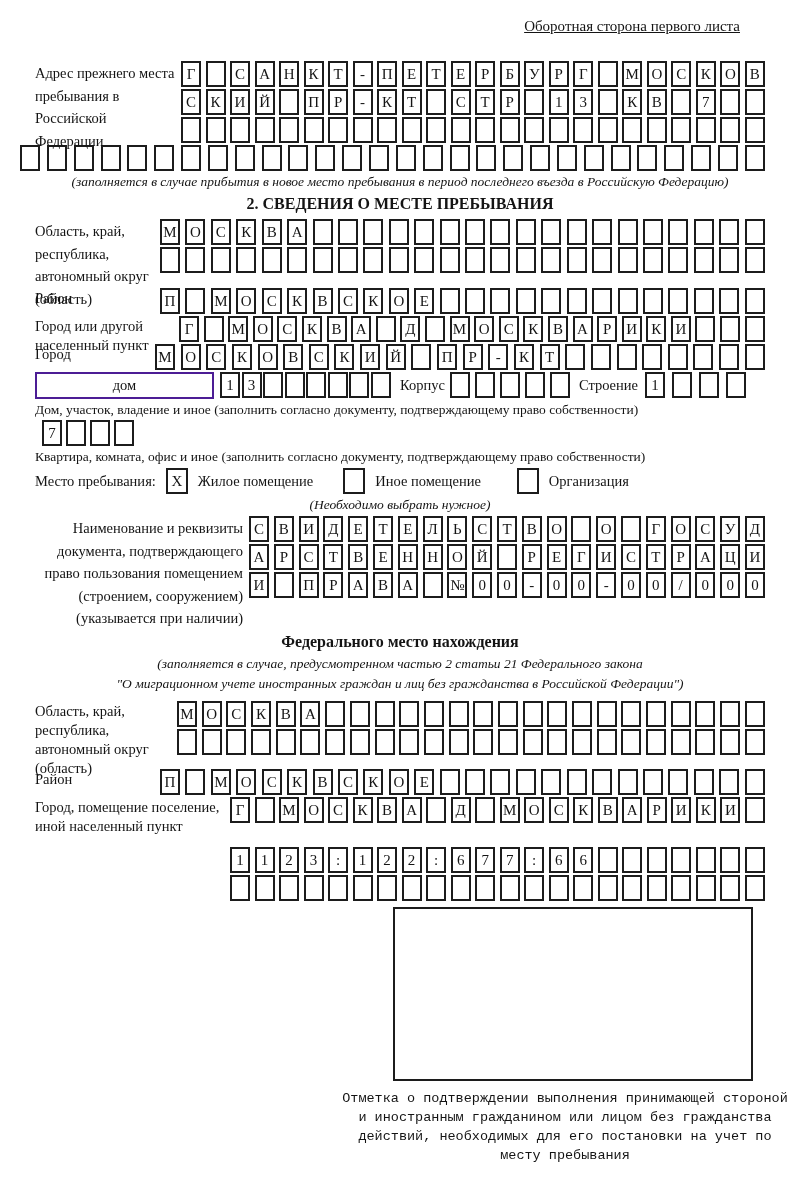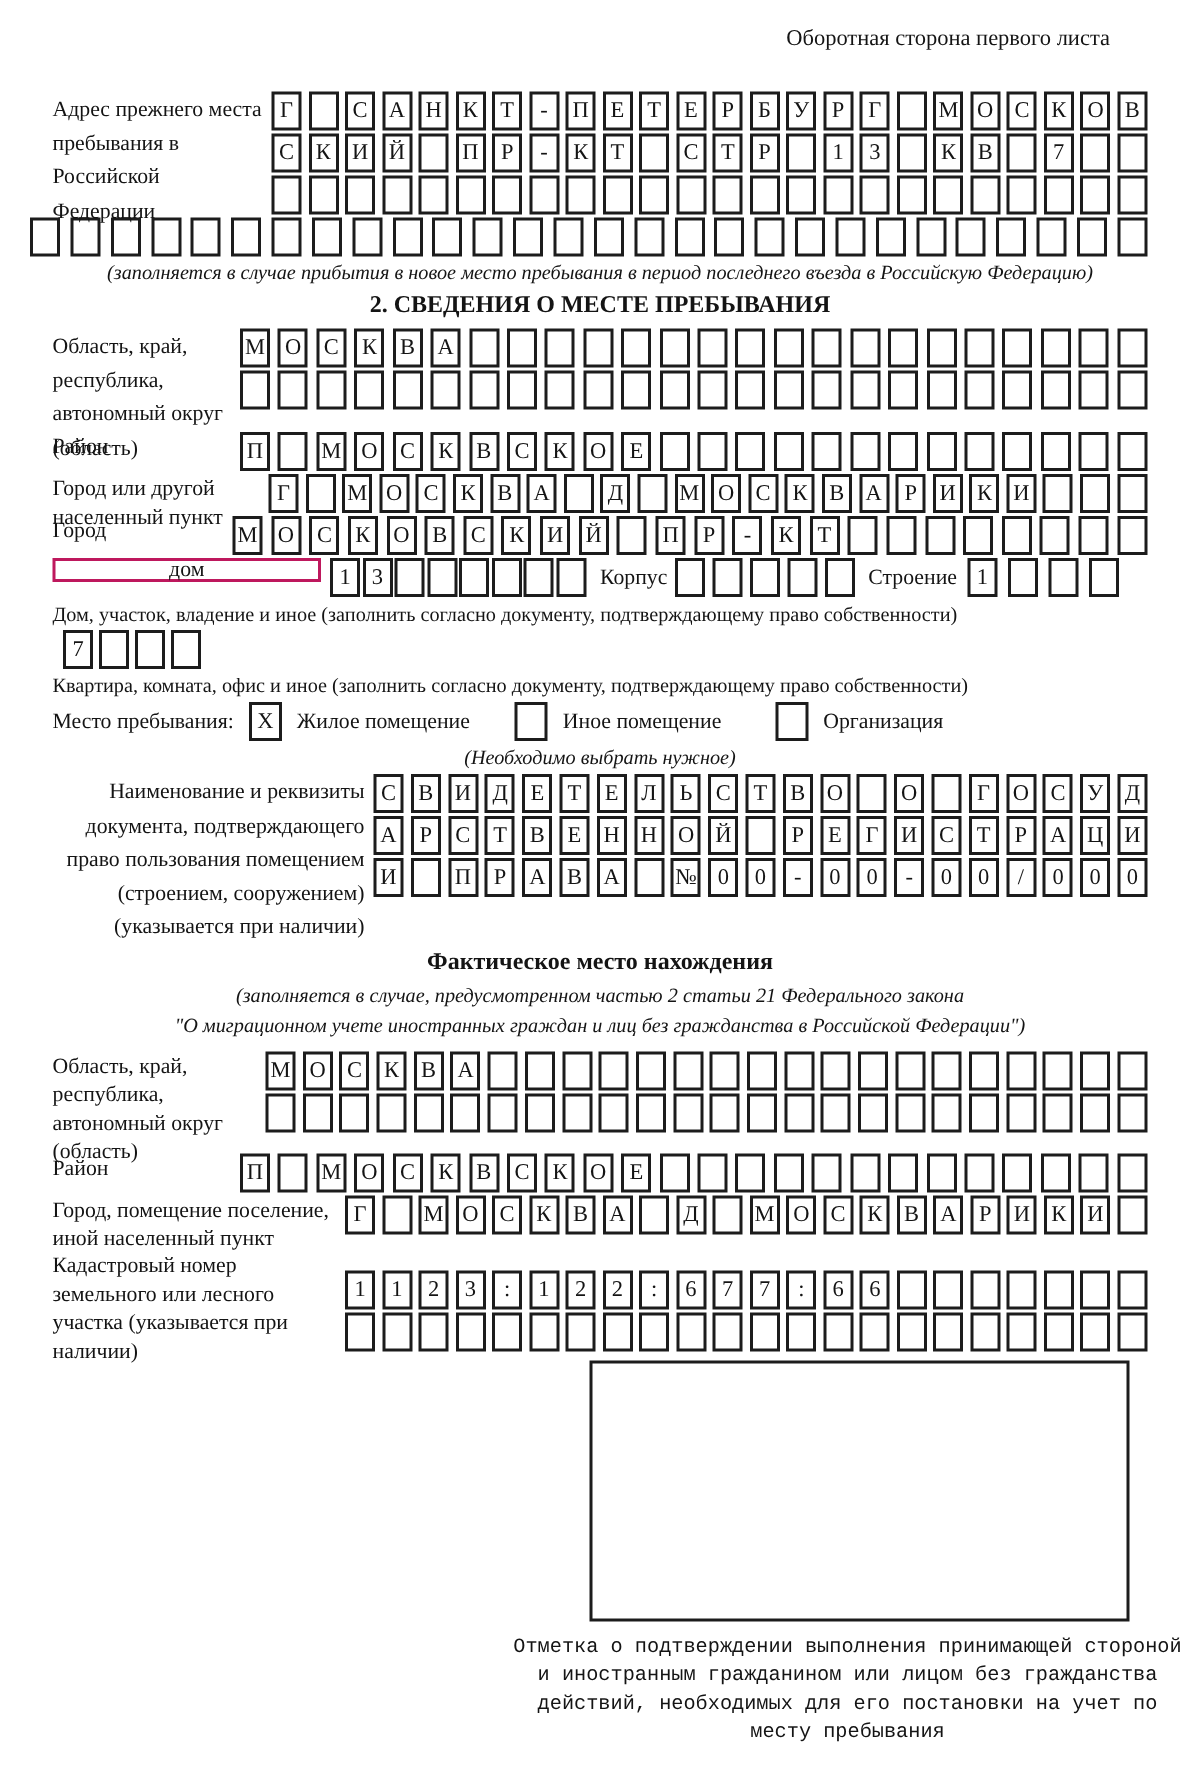--- a/index.html
+++ b/index.html
@@ -1,35 +1,35 @@
 <!DOCTYPE html>
 <html><head>
 <meta charset="utf-8">
 <style>
   html,body{margin:0;padding:0;background:#fff;}
   .page{width:800px;height:1180px;box-sizing:border-box;padding:16px 35px 0 35px;
         font-family:"Liberation Serif",serif;color:#141414;background:#fff;overflow:hidden;}
-  .header-note{text-align:right;font-size:15px;line-height:20px;margin-bottom:25px;padding-right:25px;}
+  .header-note{text-align:right;font-size:15px;line-height:20px;margin-bottom:25px;padding-right:25px;text-decoration:underline;}
 
   .frow{position:relative;padding-left:var(--lw);}
   .lbl{position:absolute;left:0;top:1px;width:calc(var(--lw) - 6px);
        font-size:14.5px;line-height:19px;}
   .lh23 .lbl{line-height:22.5px;}
   .lblup .lbl{top:-12px;}
 
   .cells{display:flex;justify-content:space-between;margin-bottom:2px;}
   .cell{flex:0 0 20px;height:26px;box-sizing:border-box;border:2px solid #1c1c1c;
         display:flex;align-items:center;justify-content:center;font-size:15px;line-height:1;background:#fff;}
 
   .note{font-size:13.5px;text-align:center;line-height:18px;margin:1px 0 0 0;font-style:italic;}
   .note-left{font-size:13.5px;text-align:left;line-height:17px;margin:0;}
   .h2{font-size:16px;font-weight:bold;text-align:center;margin:3px 0 5px 0;line-height:20px;}
 
   .inline-row{display:flex;align-items:flex-start;margin-bottom:2px;}
-  .wide-box{box-sizing:border-box;border:2px solid #be185d;height:16px;
+  .wide-box{box-sizing:border-box;border:2px solid #4c1d95;height:27px;
             display:flex;align-items:center;justify-content:center;font-size:14.5px;background:#fff;}
   .g{display:flex;justify-content:space-between;}
   .inline-lbl{font-size:14.5px;line-height:27px;white-space:nowrap;}
 
   .stay{display:flex;align-items:center;font-size:14.5px;margin-top:2px;height:28px;}
   .chk{flex:0 0 22px;height:26px;box-sizing:border-box;border:2px solid #1c1c1c;margin:0 10px;
        display:flex;align-items:center;justify-content:center;font-size:15px;background:#fff;}
 
   .mb15{margin-bottom:15px;}
   .mb14{margin-bottom:14px;}
@@ -435,21 +435,21 @@
         <span class="cell">-</span>
         <span class="cell">0</span>
         <span class="cell">0</span>
         <span class="cell">/</span>
         <span class="cell">0</span>
         <span class="cell">0</span>
         <span class="cell">0</span>
       </div>
   </div>
 
-  <div class="h2" style="margin-bottom:2px">Фактическое место нахождения</div>
+  <div class="h2" style="margin-bottom:2px">Федерального место нахождения</div>
   <div class="note" style="line-height:19px">(заполняется в случае, предусмотренном частью 2 статьи 21 Федерального закона</div>
   <div class="note" style="line-height:19px;margin-bottom:8px">"О миграционном учете иностранных граждан и лиц без гражданства в Российской Федерации")</div>
 
   <div class="frow mb14" style="--lw:142px">
     <div class="lbl">Область, край, республика, автономный округ (область)</div>
     <div class="cells">
         <span class="cell">М</span>
         <span class="cell">О</span>
         <span class="cell">С</span>
         <span class="cell">К</span>
@@ -554,21 +554,20 @@
         <span class="cell">А</span>
         <span class="cell">Р</span>
         <span class="cell">И</span>
         <span class="cell">К</span>
         <span class="cell">И</span>
         <span class="cell"></span>
       </div>
   </div>
 
   <div class="frow mt24 lblup" style="--lw:195px">
-    <div class="lbl">Кадастровый номер земельного или лесного участка (указывается при наличии)</div>
     <div class="cells">
         <span class="cell">1</span>
         <span class="cell">1</span>
         <span class="cell">2</span>
         <span class="cell">3</span>
         <span class="cell">:</span>
         <span class="cell">1</span>
         <span class="cell">2</span>
         <span class="cell">2</span>
         <span class="cell">:</span>

